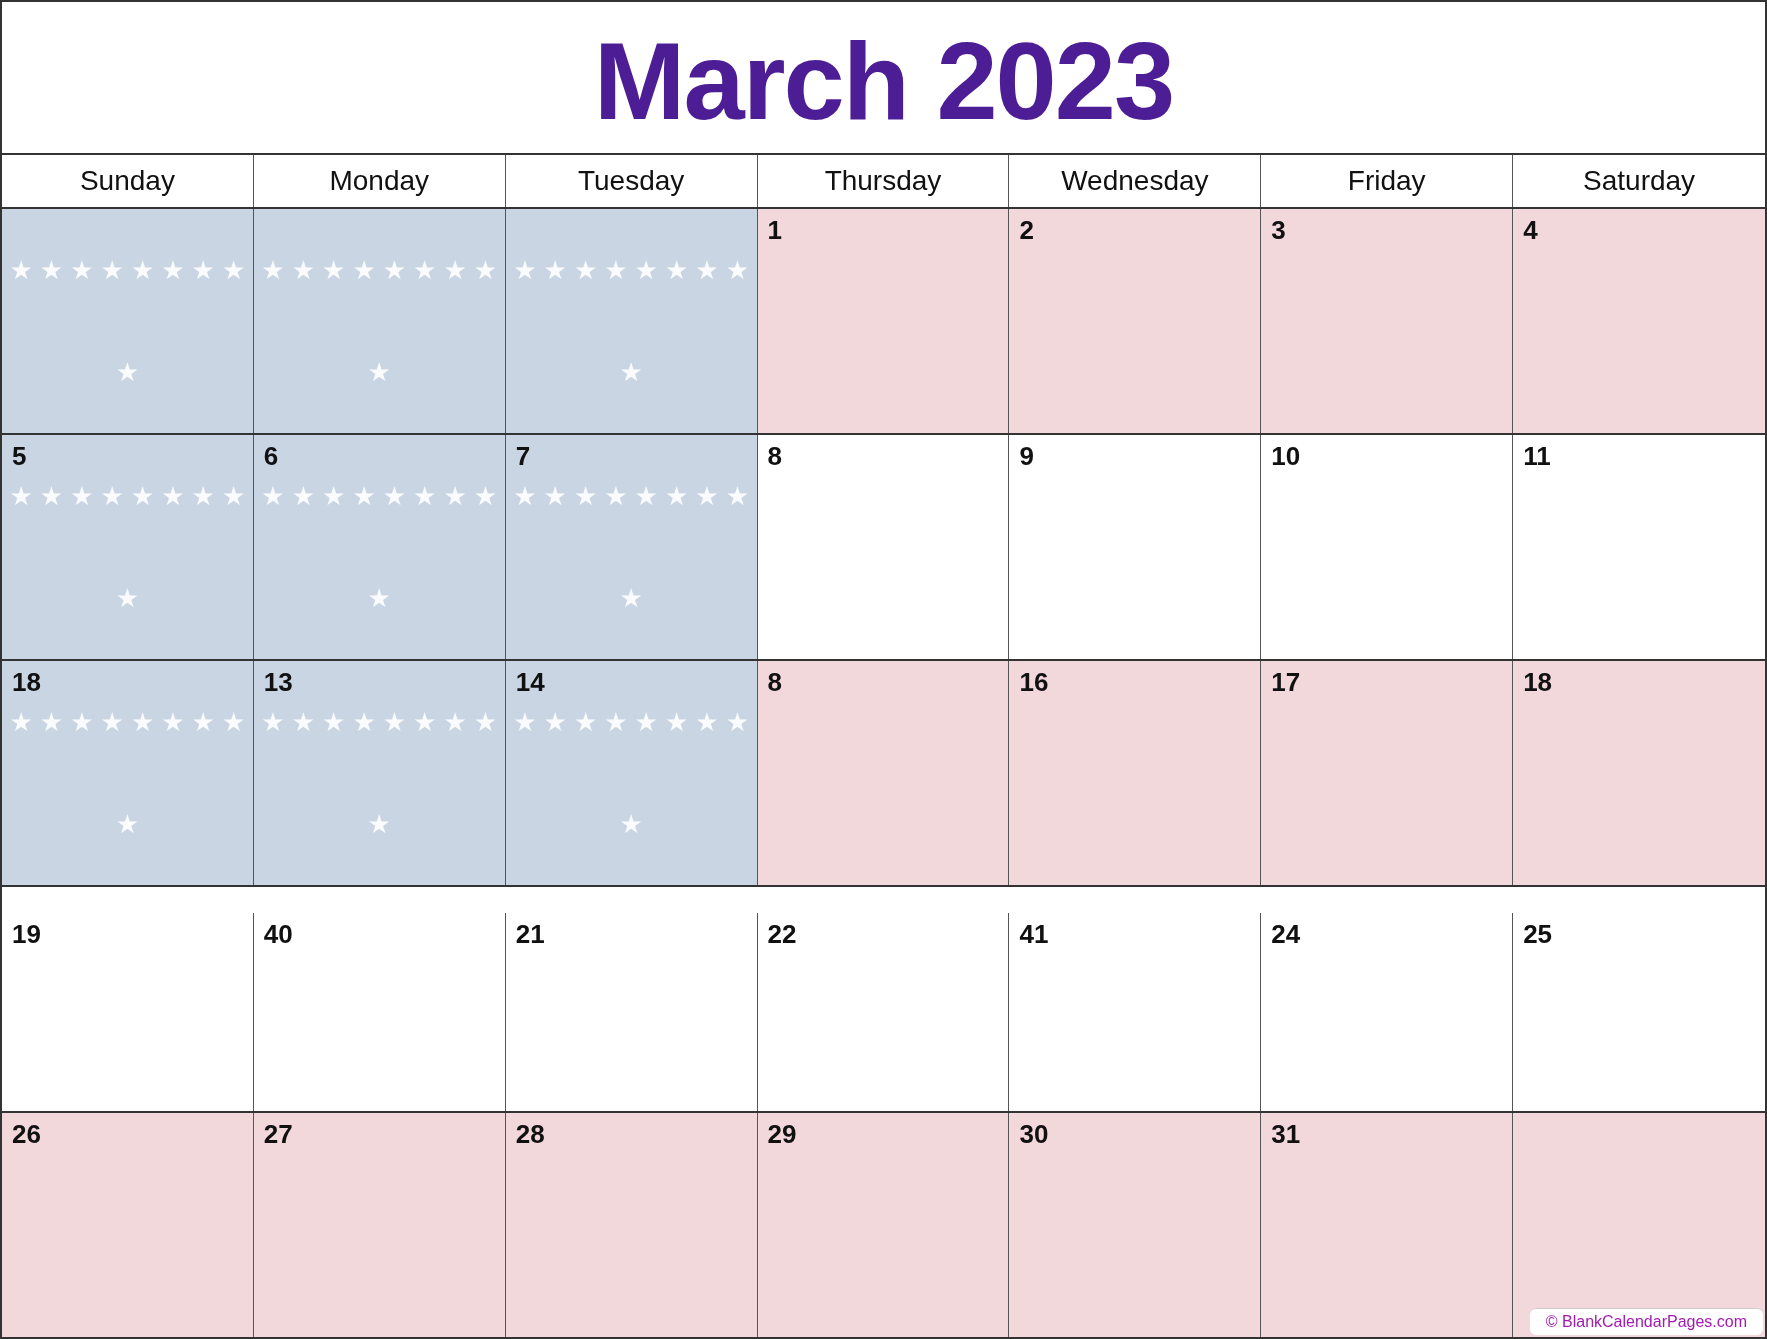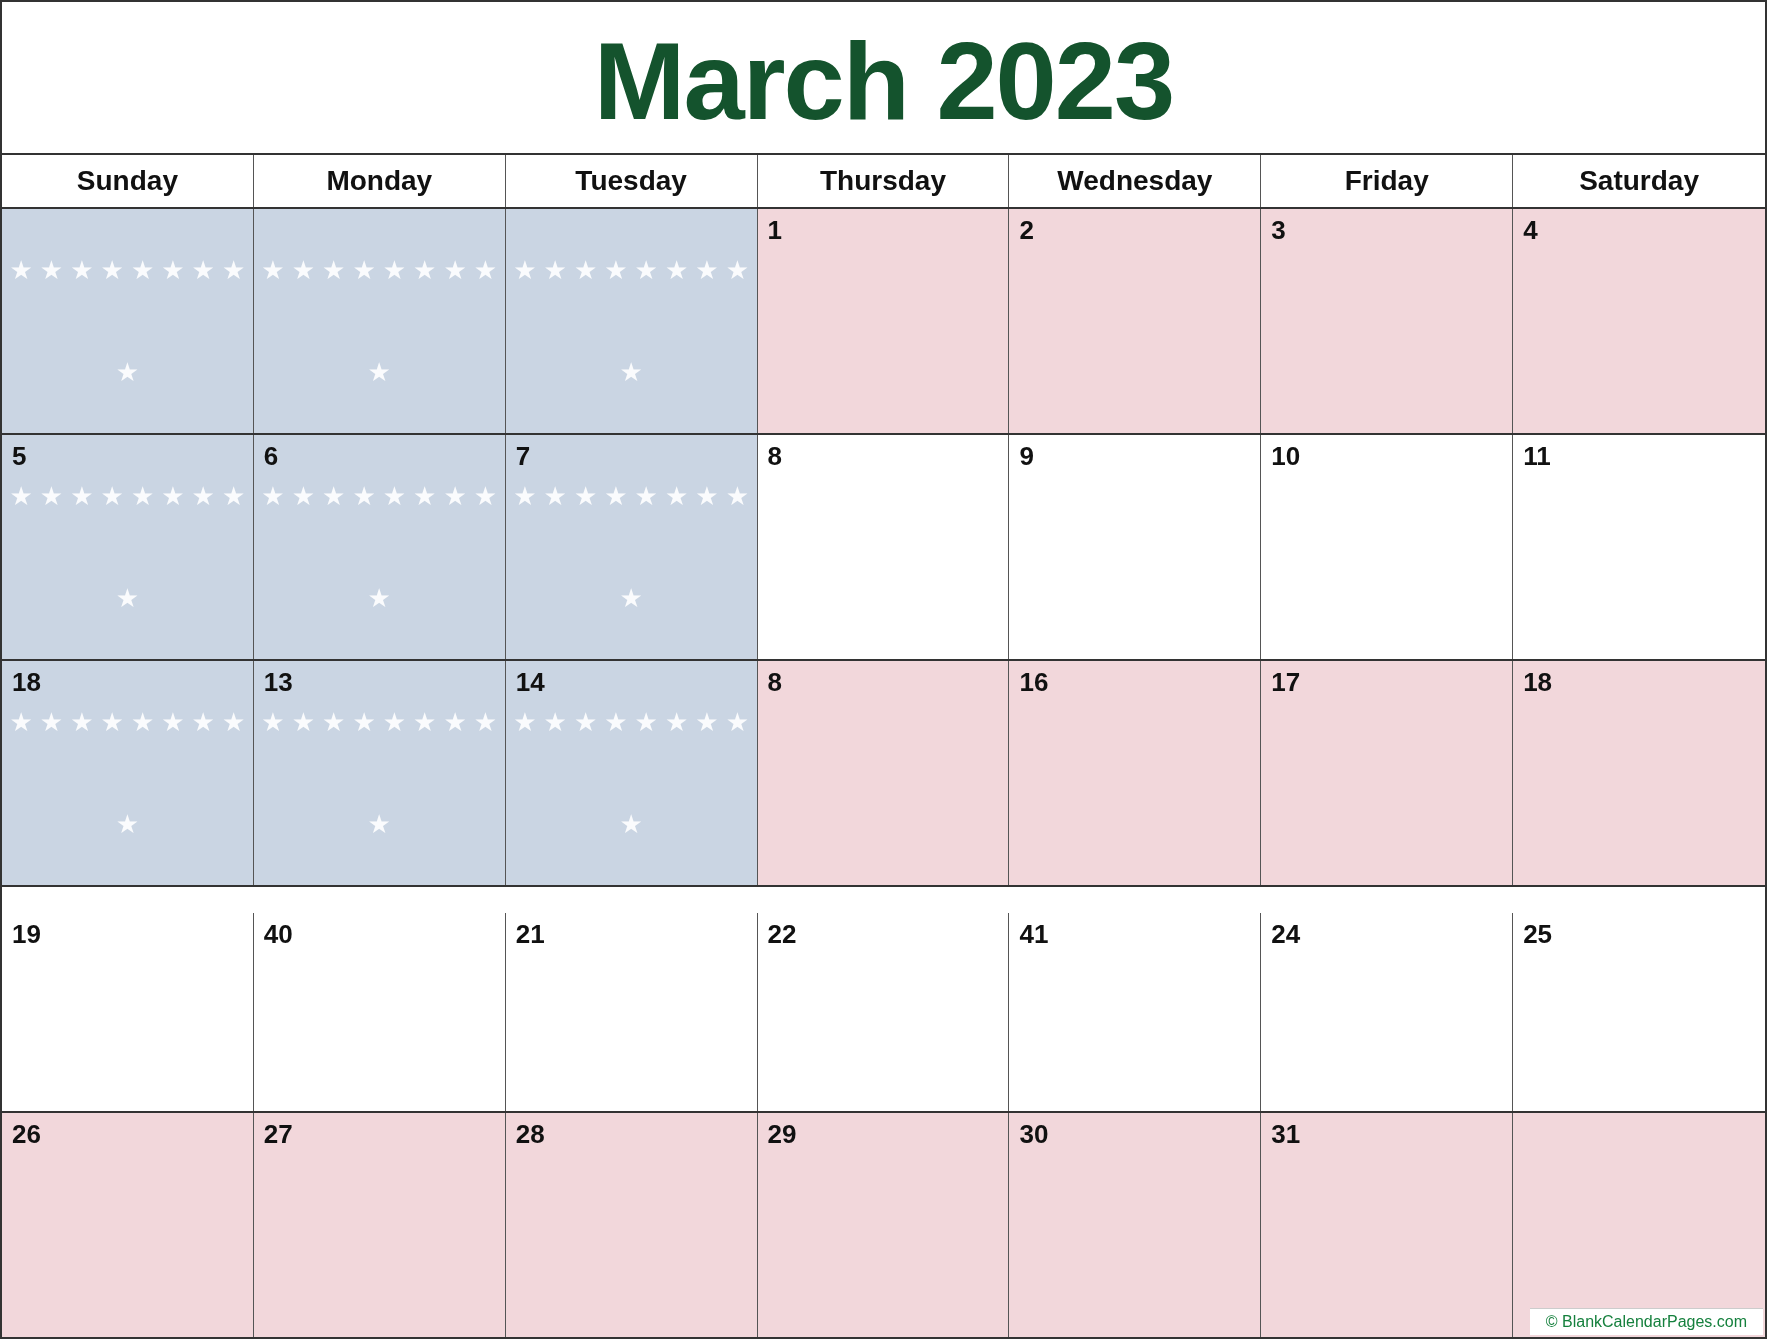--- a/index.html
+++ b/index.html
@@ -21,21 +21,21 @@
     .calendar-header {
       text-align: center;
       padding: 18px 0 12px 0;
       border-bottom: 2px solid #333;
       background: #fff;
       flex-shrink: 0;
     }
     .calendar-title {
       font-size: 110px;
       font-weight: 900;
-      color: #14532d;
+      color: #4c1d95;
       line-height: 1.1;
       letter-spacing: -2px;
     }
     .calendar-grid {
       flex: 1;
       display: flex;
       flex-direction: column;
       position: relative;
       overflow: hidden;
     }
@@ -45,21 +45,21 @@
       grid-template-columns: repeat(7, 1fr);
       border-bottom: 2px solid #333;
       position: relative;
       z-index: 2;
       background: #fff;
       flex-shrink: 0;
     }
     .day-header-cell {
       text-align: center;
       font-size: 28px;
-      font-weight: 700;
+      font-weight: 400;
       padding: 10px 4px;
       color: #111;
       border-right: 1px solid #555;
     }
     .day-header-cell:last-child { border-right: none; }
     
     .weeks-container {
       flex: 1;
       display: flex;
       flex-direction: column;
@@ -90,27 +90,28 @@
     
     
     .week-row .day-cell {
       position: relative;
     }
     
     .calendar-footer {
       text-align: center;
       padding: 4px 16px;
       font-size: 16px;
-      color: #15803d;
+      color: #a21caf;
       background: #fff;
       border-top: 1px solid #ccc;
       position: absolute;
       bottom: 2px;
       right: 2px;
       z-index: 10;
+      border-radius: 6px;
     }
     
     
     .week-row-1 .day-cell { background-color: rgba(220,150,160,0.38); }
     
     .week-row-2 .day-cell { background-color: rgba(255,255,255,0.6); }
     
     .week-row-3 .day-cell { background-color: rgba(220,150,160,0.38); }
     
     .week-row-4 .day-cell { background-color: rgba(255,255,255,0.6); margin-top: 26px; }

